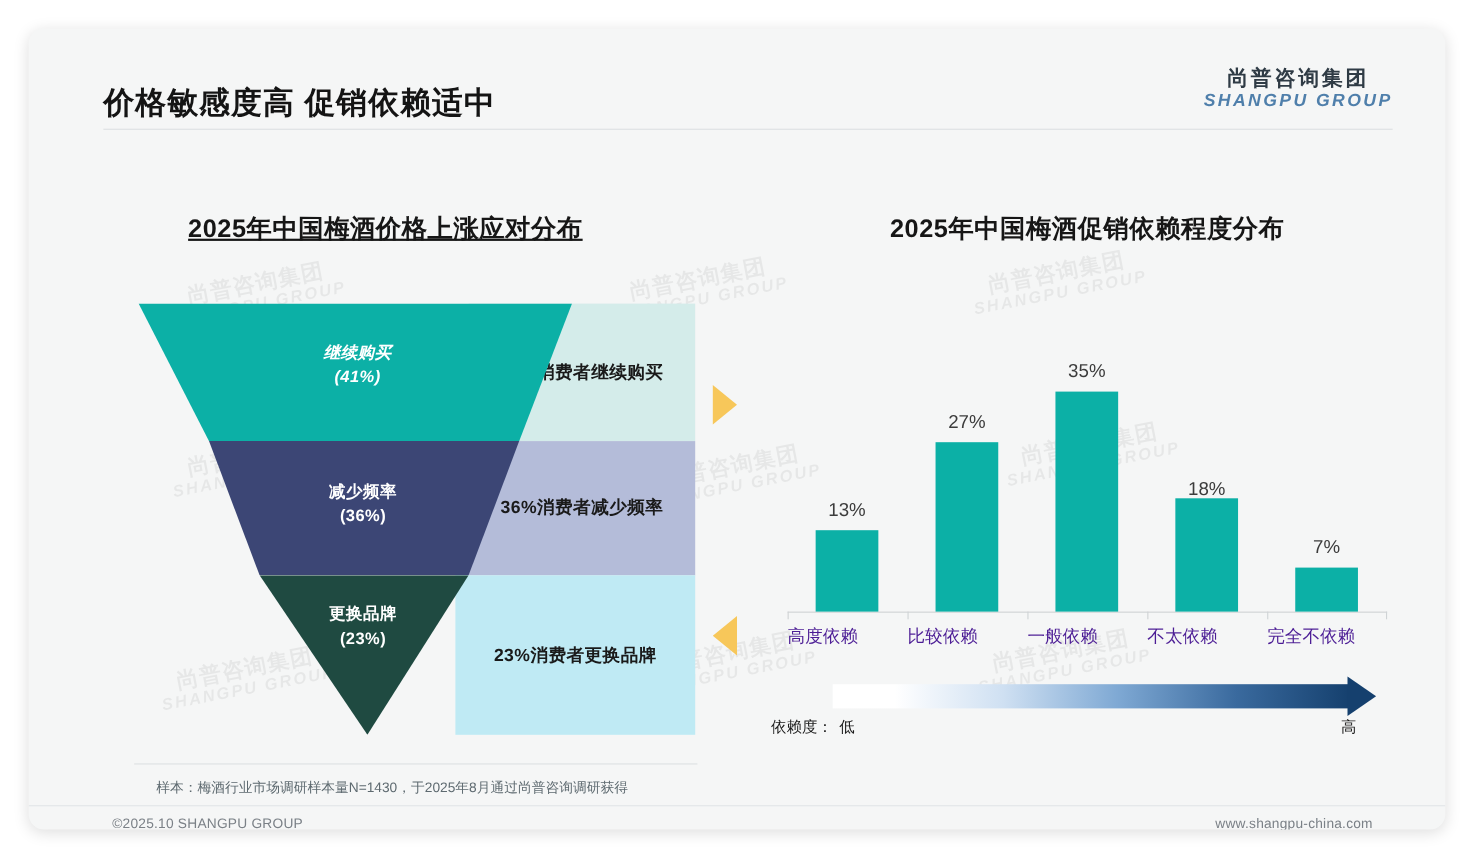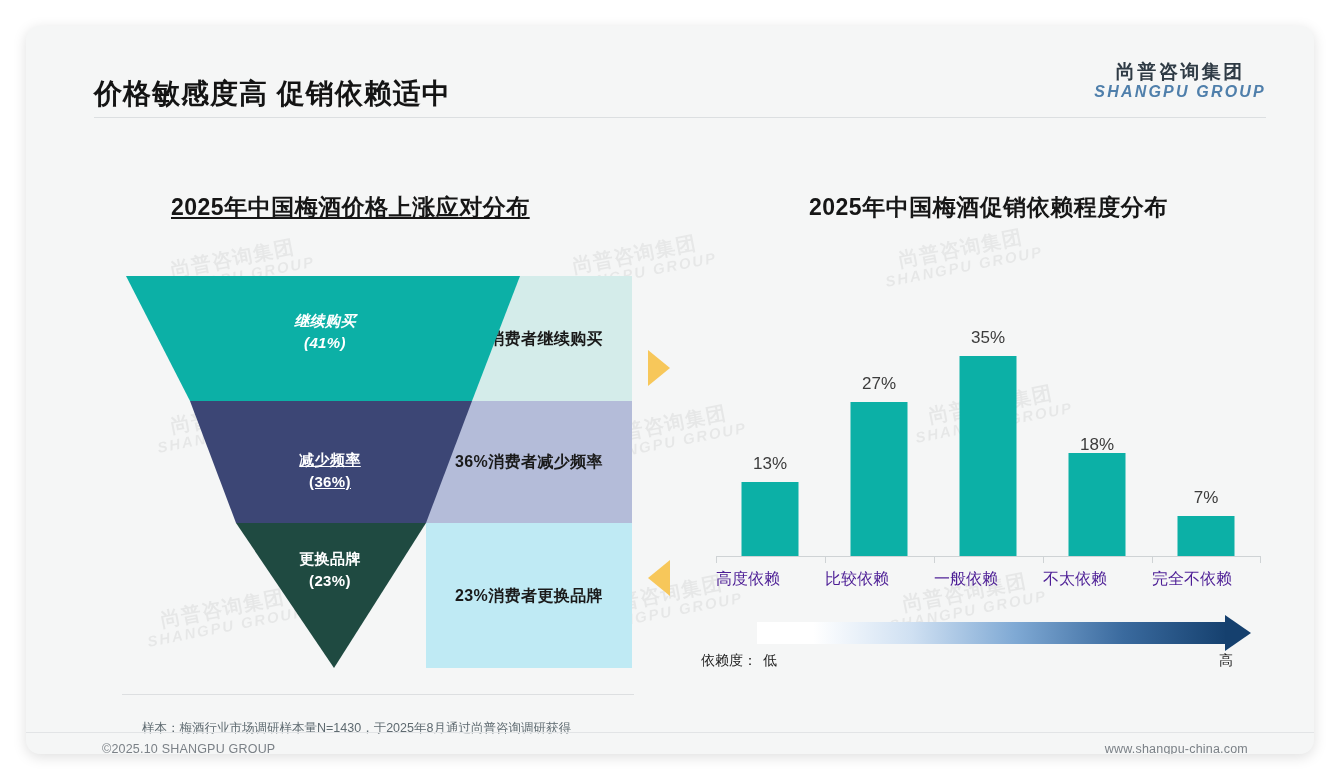--- a/index.html
+++ b/index.html
@@ -266,21 +266,20 @@
     height: 1px;
     background: #dddfe1;
   }
   #footnote {
     position: absolute;
     left: 116px;
     top: 682px;
     font-size: 12.5px;
     color: #5e6a70;
     white-space: nowrap;
-    margin-top: 12px;
   }
   #footer-rule {
     position: absolute;
     left: 0;
     top: 706px;
     width: 100%;
     height: 1px;
     background: #e2e4e6;
   }
   #footer-left {
@@ -369,28 +368,28 @@
       </div>
     </div>
 
     <div class="band" style="top:125px; height:122px;">
       <div class="band-panel" style="width:206px; background:#b4bcd9;">
         <div class="panel-text">36%消费者减少频率</div>
       </div>
       <svg class="funnel-seg" width="510" height="122" viewBox="0 0 510 122">
         <polygon points="68,0 350,0 304,122 114,122" fill="#3c4675"></polygon>
       </svg>
-      <div class="seg-label" style="left:113px; top:48px; width:190px;text-decoration:underline;">
+      <div class="seg-label" style="left:113px; top:36px; width:190px;">
         <div>减少频率</div>
         <div>(36%)</div>
       </div>
     </div>
 
     <div class="band" style="top:247px; height:145px;">
-      <div class="band-panel" style="width:206px; background:#bfeaf4;">
+      <div class="band-panel" style="width:206px; background:#bfeaf4;padding-left:12px;">
         <div class="panel-text">23%消费者更换品牌</div>
       </div>
       <svg class="funnel-seg" width="510" height="145" viewBox="0 0 510 145">
         <polygon points="114,0 304,0 212,145" fill="#1f4a41"></polygon>
       </svg>
       <div class="seg-label" style="left:117px; top:25px; width:182px;">
         <div>更换品牌</div>
         <div>(23%)</div>
       </div>
     </div>

